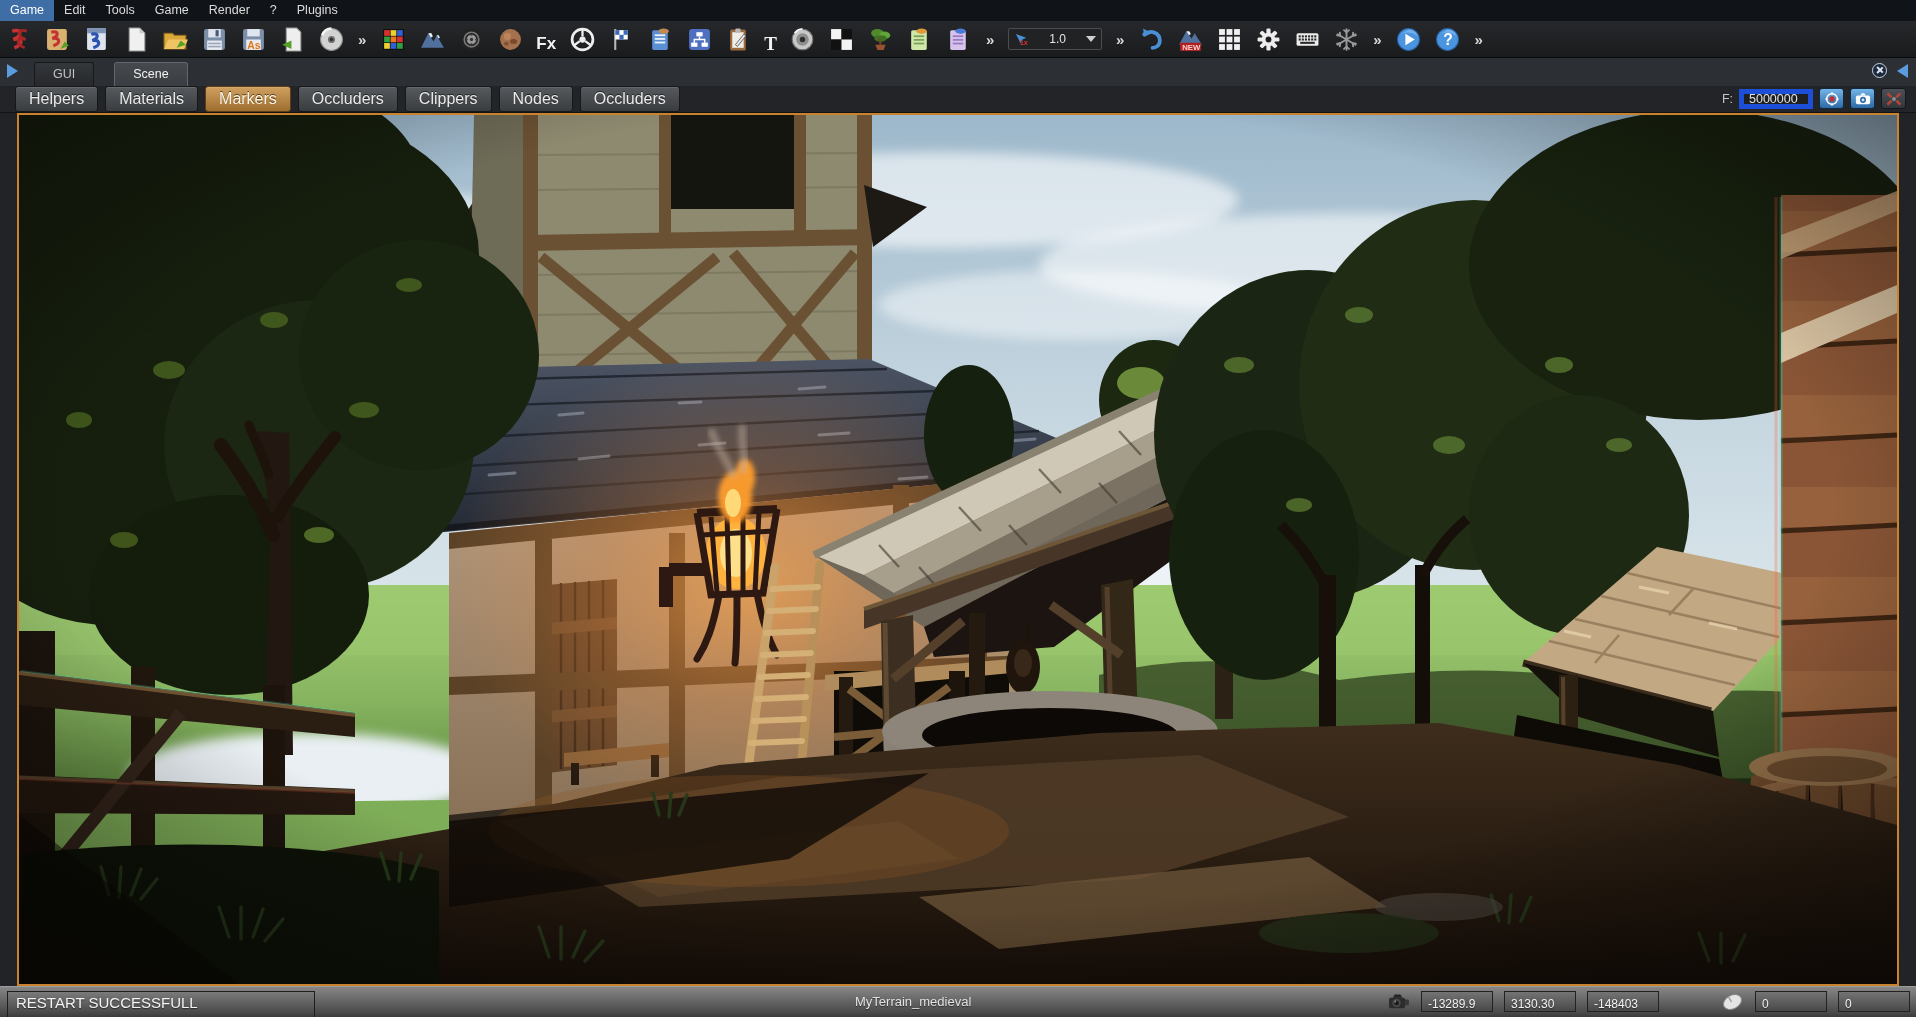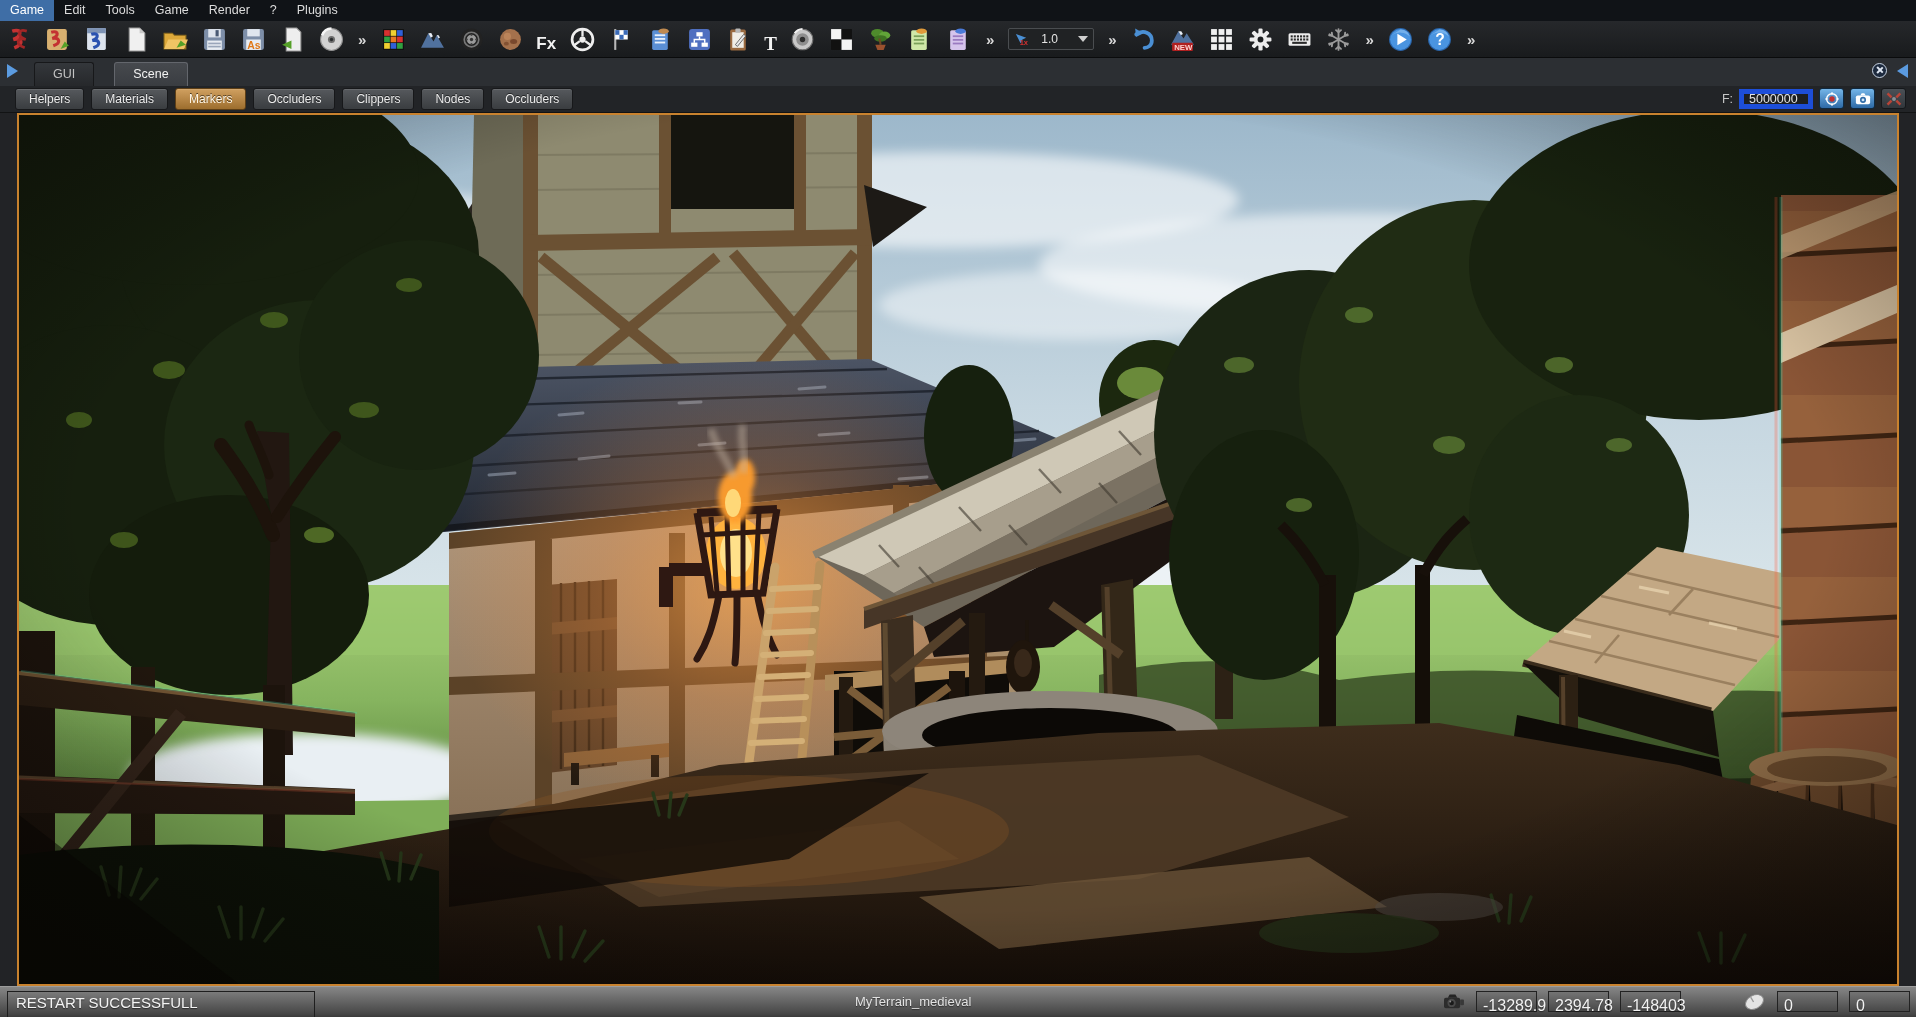--- a/index.html
+++ b/index.html
@@ -14,21 +14,21 @@
 
   
   .toolbar { height:37px; background:linear-gradient(#26282b,#191b1d);
              border-bottom:1px solid #0a0b0c; display:flex; align-items:center;
              padding-left:6px; gap:13px;text-align:center; }
   .tico { width:26px; height:26px; display:flex; align-items:center; justify-content:center; }
   .tico svg { width:25px; height:25px; display:block; }
   .chev { color:#d8d8d8; font-size:15px; font-weight:bold; padding:0 1px; }
   .tool-text { color:#f2f2f2; font-weight:bold; font-size:17px;margin-top:9px; }
   .tool-text.serif { font-family:"Liberation Serif", serif; font-size:19px; }
-  .combo { display:flex; align-items:center; gap:12px; background:#202224;
+  .combo { display:flex; align-items:center; gap:20px; background:#202224;
            border:1px solid #4a4d50; border-radius:2px; height:22px; padding:0 5px;
            color:#e4e4e4; font-size:12px; min-width:86px; }
   .combo .arrow-dn { width:0; height:0; border-left:5px solid transparent;
            border-right:5px solid transparent; border-top:6px solid #cfcfcf; margin-left:auto; }
 
   
   .tabrow { height:28px; background:#2c2f33; display:flex; align-items:flex-end; position:relative; }
   .tri-r { width:0; height:0; border-top:7px solid transparent; border-bottom:7px solid transparent;
            border-left:11px solid #5b9be0; position:absolute; left:7px; top:6px; }
   .tabs { display:flex; margin-left:34px; gap:20px; }
@@ -42,21 +42,21 @@
             position:relative; }
   .clockx:before,.clockx:after { content:""; position:absolute; left:6px; top:2px; width:1.5px; height:8px;
             background:#dfe7f2; }
   .clockx:before { transform:rotate(45deg);} .clockx:after { transform:rotate(-45deg);}
   .tri-l { width:0; height:0; border-top:7px solid transparent; border-bottom:7px solid transparent;
            border-right:11px solid #5b9be0; }
 
   
   .modebar { height:27px; background:#222427; border-bottom:1px solid #121314;
              display:flex; align-items:center; padding-left:15px; gap:7px; position:relative; }
-  .mbtn { font-size:12px; color:#eaeaea; text-shadow:0 -1px 0 rgba(0,0,0,.6);
+  .mbtn { font-size:16px; color:#eaeaea; text-shadow:0 -1px 0 rgba(0,0,0,.6);
           padding:3px 13px; border-radius:3px; border:1px solid #17181a;
           background:linear-gradient(#56595d,#3a3d40); box-shadow:0 1px 0 rgba(255,255,255,.10) inset; }
   .mbtn.active { background:linear-gradient(#d0a060,#9d6e2e); border-color:#5e3f16; color:#fff6e4; }
   .frame-ctl { position:absolute; right:10px; top:2px; display:flex; align-items:center; gap:6px; }
   .frame-ctl .flabel { color:#c6c6c6; font-size:12.5px; }
   .frame-ctl input { width:74px; height:20px; background:#1d1f21; border:5px solid #1d4ed8;
           color:#e2e2e2; font-size:12.5px; font-family:"Liberation Sans",sans-serif; padding:0 5px; }
   .sqbtn { width:25px; height:21px; border-radius:3px; display:flex; align-items:center;
            justify-content:center; }
   .sqbtn.blue { background:linear-gradient(#74b5e8,#2e6aa6); border:1px solid #10293f; }
@@ -70,21 +70,21 @@
   
   .statusbar { position:absolute; left:0; right:0; bottom:0; height:31px;
                background:linear-gradient(#868686,#787878 20%,#464646 90%,#3a3a3a);
                border-top:1px solid #9c9c9c; }
   .statmsg { position:absolute; left:7px; top:4px; width:308px; height:36px;
              border:1.5px solid #1e1e1e; color:#f4f4f4; font-size:15px;
              padding:2px 8px; text-shadow:0 1px 1px rgba(0,0,0,.5); }
   .statterrain { position:absolute; left:855px; top:7px; color:#e2e2e2; font-size:13px;
              text-shadow:0 1px 1px rgba(0,0,0,.5); }
   .statright { position:absolute; right:6px; top:4px; display:flex; align-items:center; gap:11px; }
-  .statbox { width:61px; height:21px; border:1.5px solid #222; color:#f2f2f2; font-size:16px;
+  .statbox { width:72px; height:21px; border:1.5px solid #222; color:#f2f2f2; font-size:12px;
              padding:5px 6px; background:rgba(0,0,0,.05); text-shadow:0 1px 1px rgba(0,0,0,.45); }
   .gapw { width:40px; }
 </style>
 </head>
 <body>
 
 <div class="menubar">
   <div class="mitem active">Game</div>
   <div class="mitem">Edit</div>
   <div class="mitem">Tools</div>
@@ -868,21 +868,21 @@
   <div class="statright">
     <svg viewBox="0 0 24 20" style="width:23px;height:19px">
       <rect x="2" y="6" width="17" height="11" rx="2" fill="#2c2c2c"></rect>
       <path d="M6 6 l2 -3.5 h6 l2 3.5" fill="#242424"></path>
       <circle cx="10" cy="11.5" r="4.4" fill="#4a4a4a"></circle>
         <circle cx="10" cy="11.5" r="2.4" fill="#1a1a1a"></circle>
       <circle cx="8.6" cy="10" r="1" fill="#8a8a8a"></circle>
       <rect x="19" y="8" width="4" height="6" rx="1" fill="#383838"></rect>
     </svg>
     <div class="statbox">-13289.9</div>
-    <div class="statbox">2394.78</div>
+    <div class="statbox">3130.30</div>
     <div class="statbox">-148403</div>
     <div class="gapw"></div>
     <svg viewBox="0 0 24 18" style="width:23px;height:18px">
       <ellipse cx="12" cy="9" rx="10" ry="7" transform="rotate(-28 12 9)" fill="#e4e4e4"></ellipse>
       <ellipse cx="12" cy="9" rx="10" ry="7" transform="rotate(-28 12 9)" fill="none" stroke="#8a8a8a"></ellipse>
       <line x1="8" y1="4" x2="11" y2="9" stroke="#9a9a9a" stroke-width="1.4"></line>
     </svg>
     <div class="statbox">0</div>
     <div class="statbox">0</div>
   </div>

